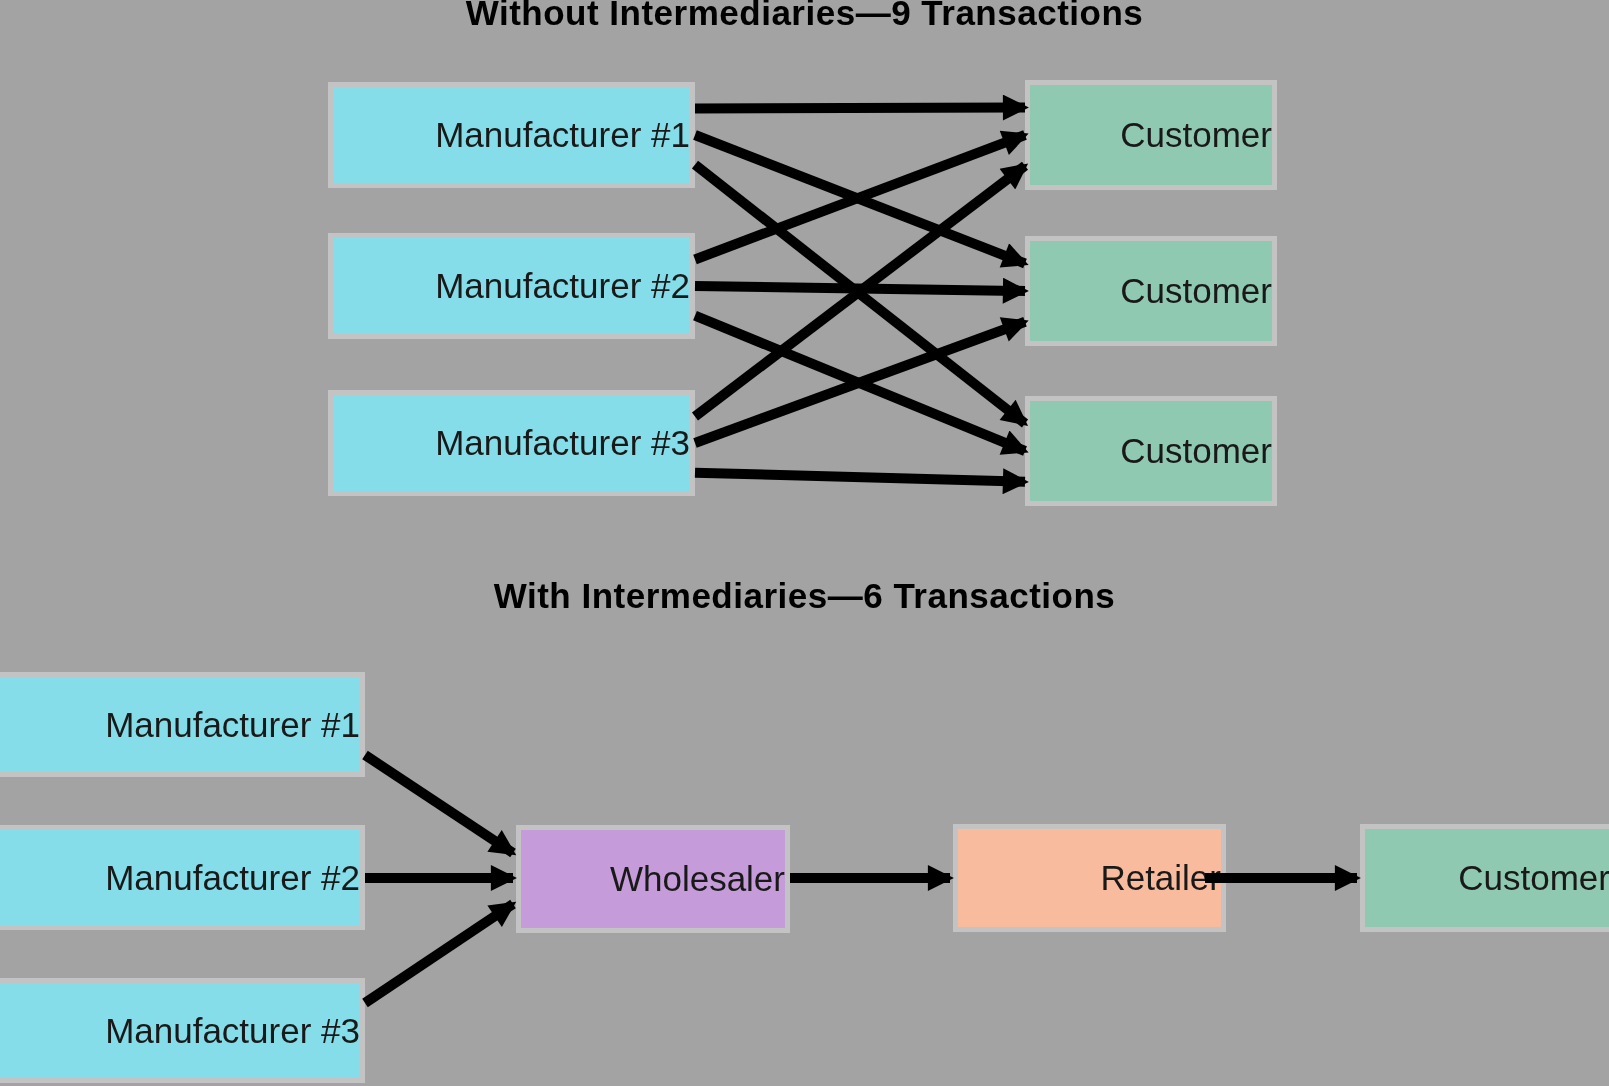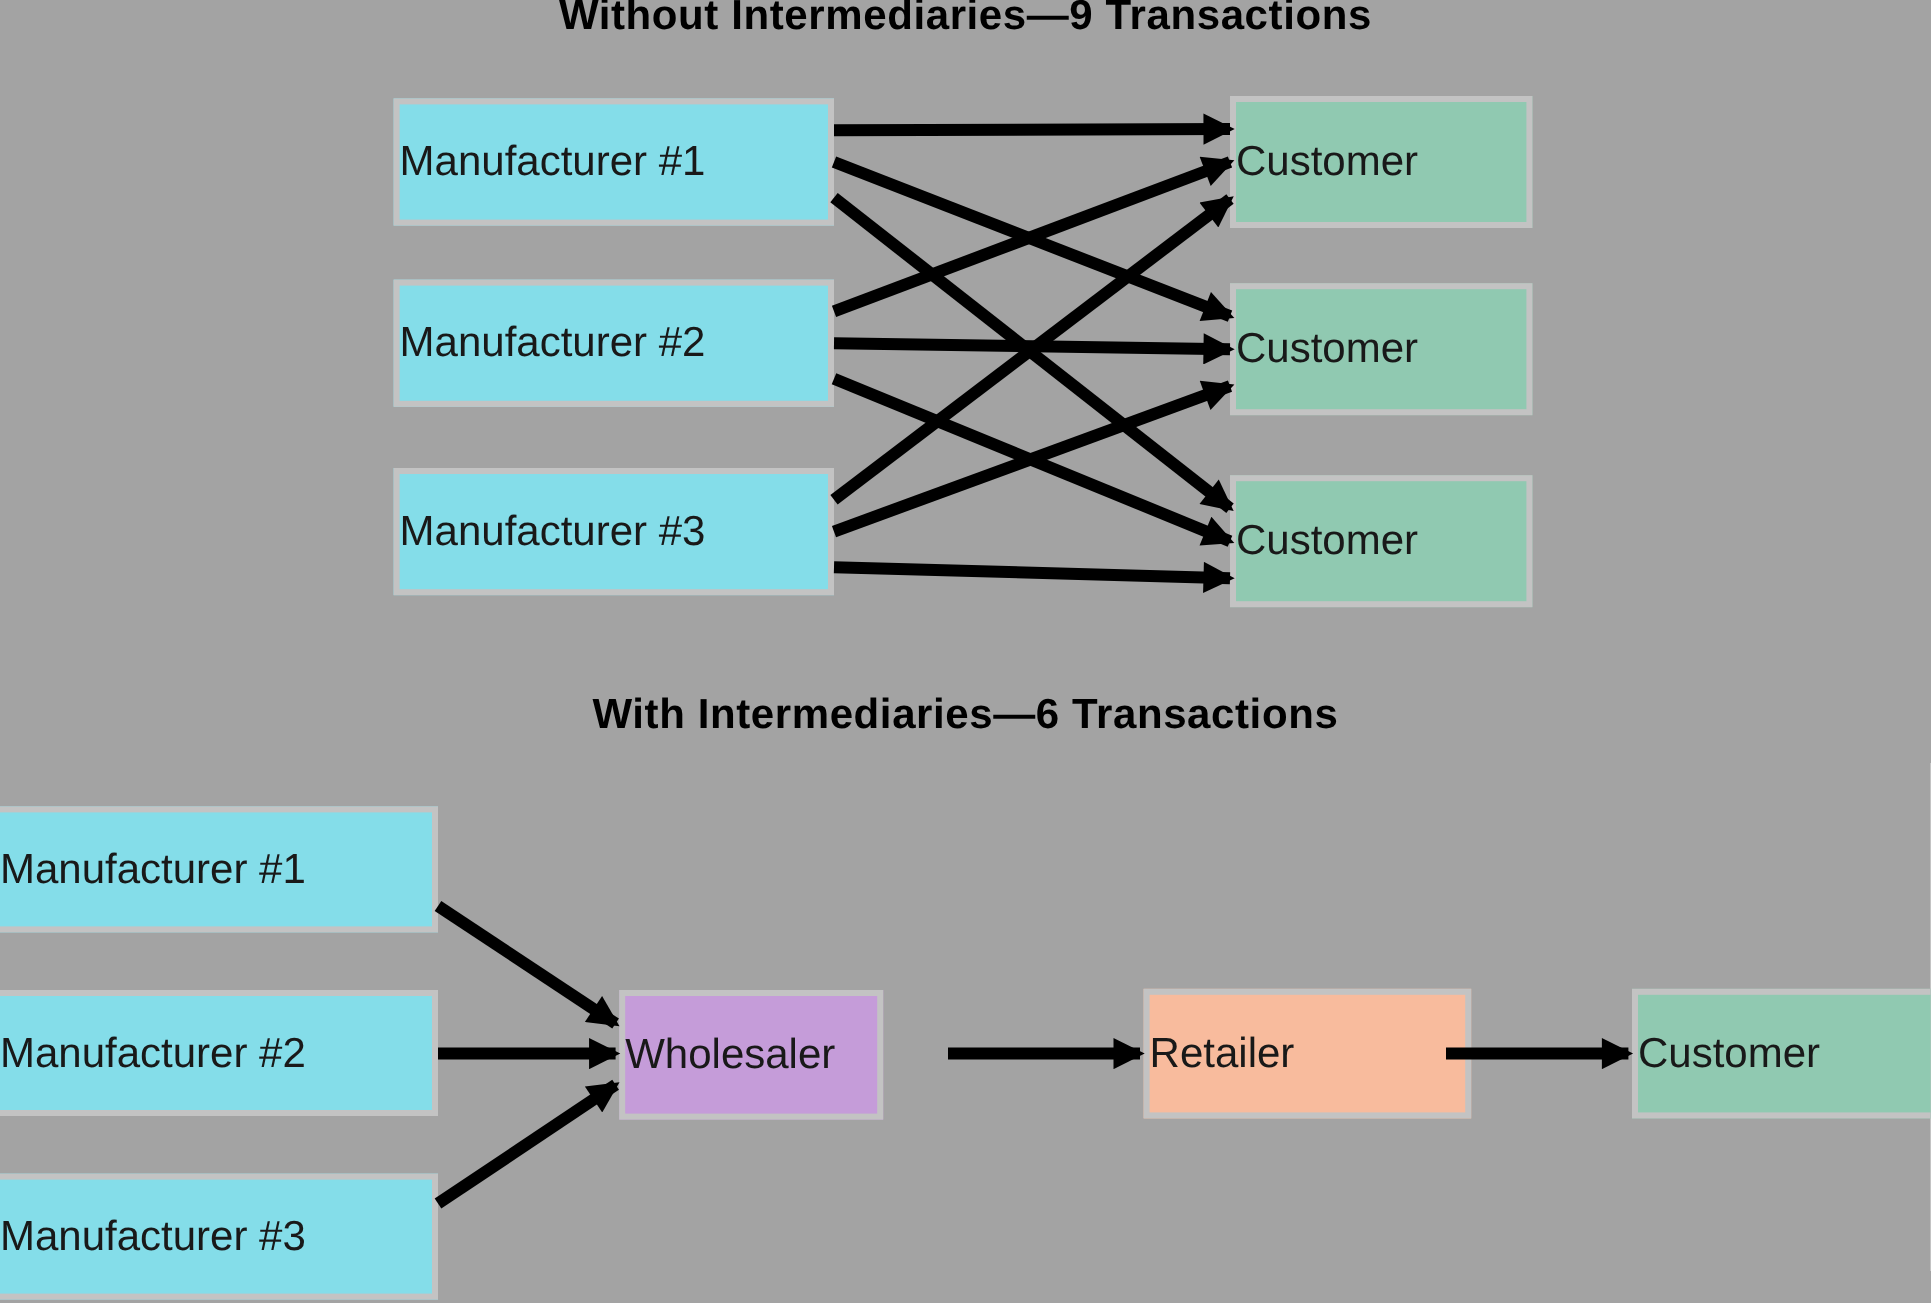--- a/index.html
+++ b/index.html
@@ -23,40 +23,40 @@
     white-space: nowrap;
   }
   .title-top { top: -7px; }
   .title-bottom { top: 576px; }
   .box {
     position: absolute;
     box-sizing: border-box;
     border: 5px solid #c3c3c3;
     display: flex;
     align-items: center;
-    justify-content: flex-start;
+    justify-content: flex-end;
     font-size: 35px;
     color: #191919;
     white-space: nowrap;
   }
   
   .tm { left: 328px; width: 367px; height: 106px; }
   .tm1 { top: 82px; }
   .tm2 { top: 233px; }
   .tm3 { top: 390px; }
   .tc { left: 1025px; width: 252px; height: 110px; }
   .tc1 { top: 80px; }
   .tc2 { top: 236px; }
   .tc3 { top: 396px; }
   
   .bm { left: -5px; width: 370px; height: 105px; }
   .bm1 { top: 672px; }
   .bm2 { top: 825px; }
   .bm3 { top: 978px; }
-  .wholesaler-box { left: 516px; top: 825px; width: 220px; height: 108px; }
+  .wholesaler-box { left: 516px; top: 825px; width: 274px; height: 108px; }
   .retailer-box  { left: 953px; top: 824px; width: 273px; height: 108px; }
   .customer-bottom-box { left: 1360px; top: 824px; width: 255px; height: 108px; }
   .arrows-svg {
     position: absolute;
     left: 0; top: 0;
     width: 1609px; height: 1086px;
     pointer-events: none;
   }
 </style>
 </head>

